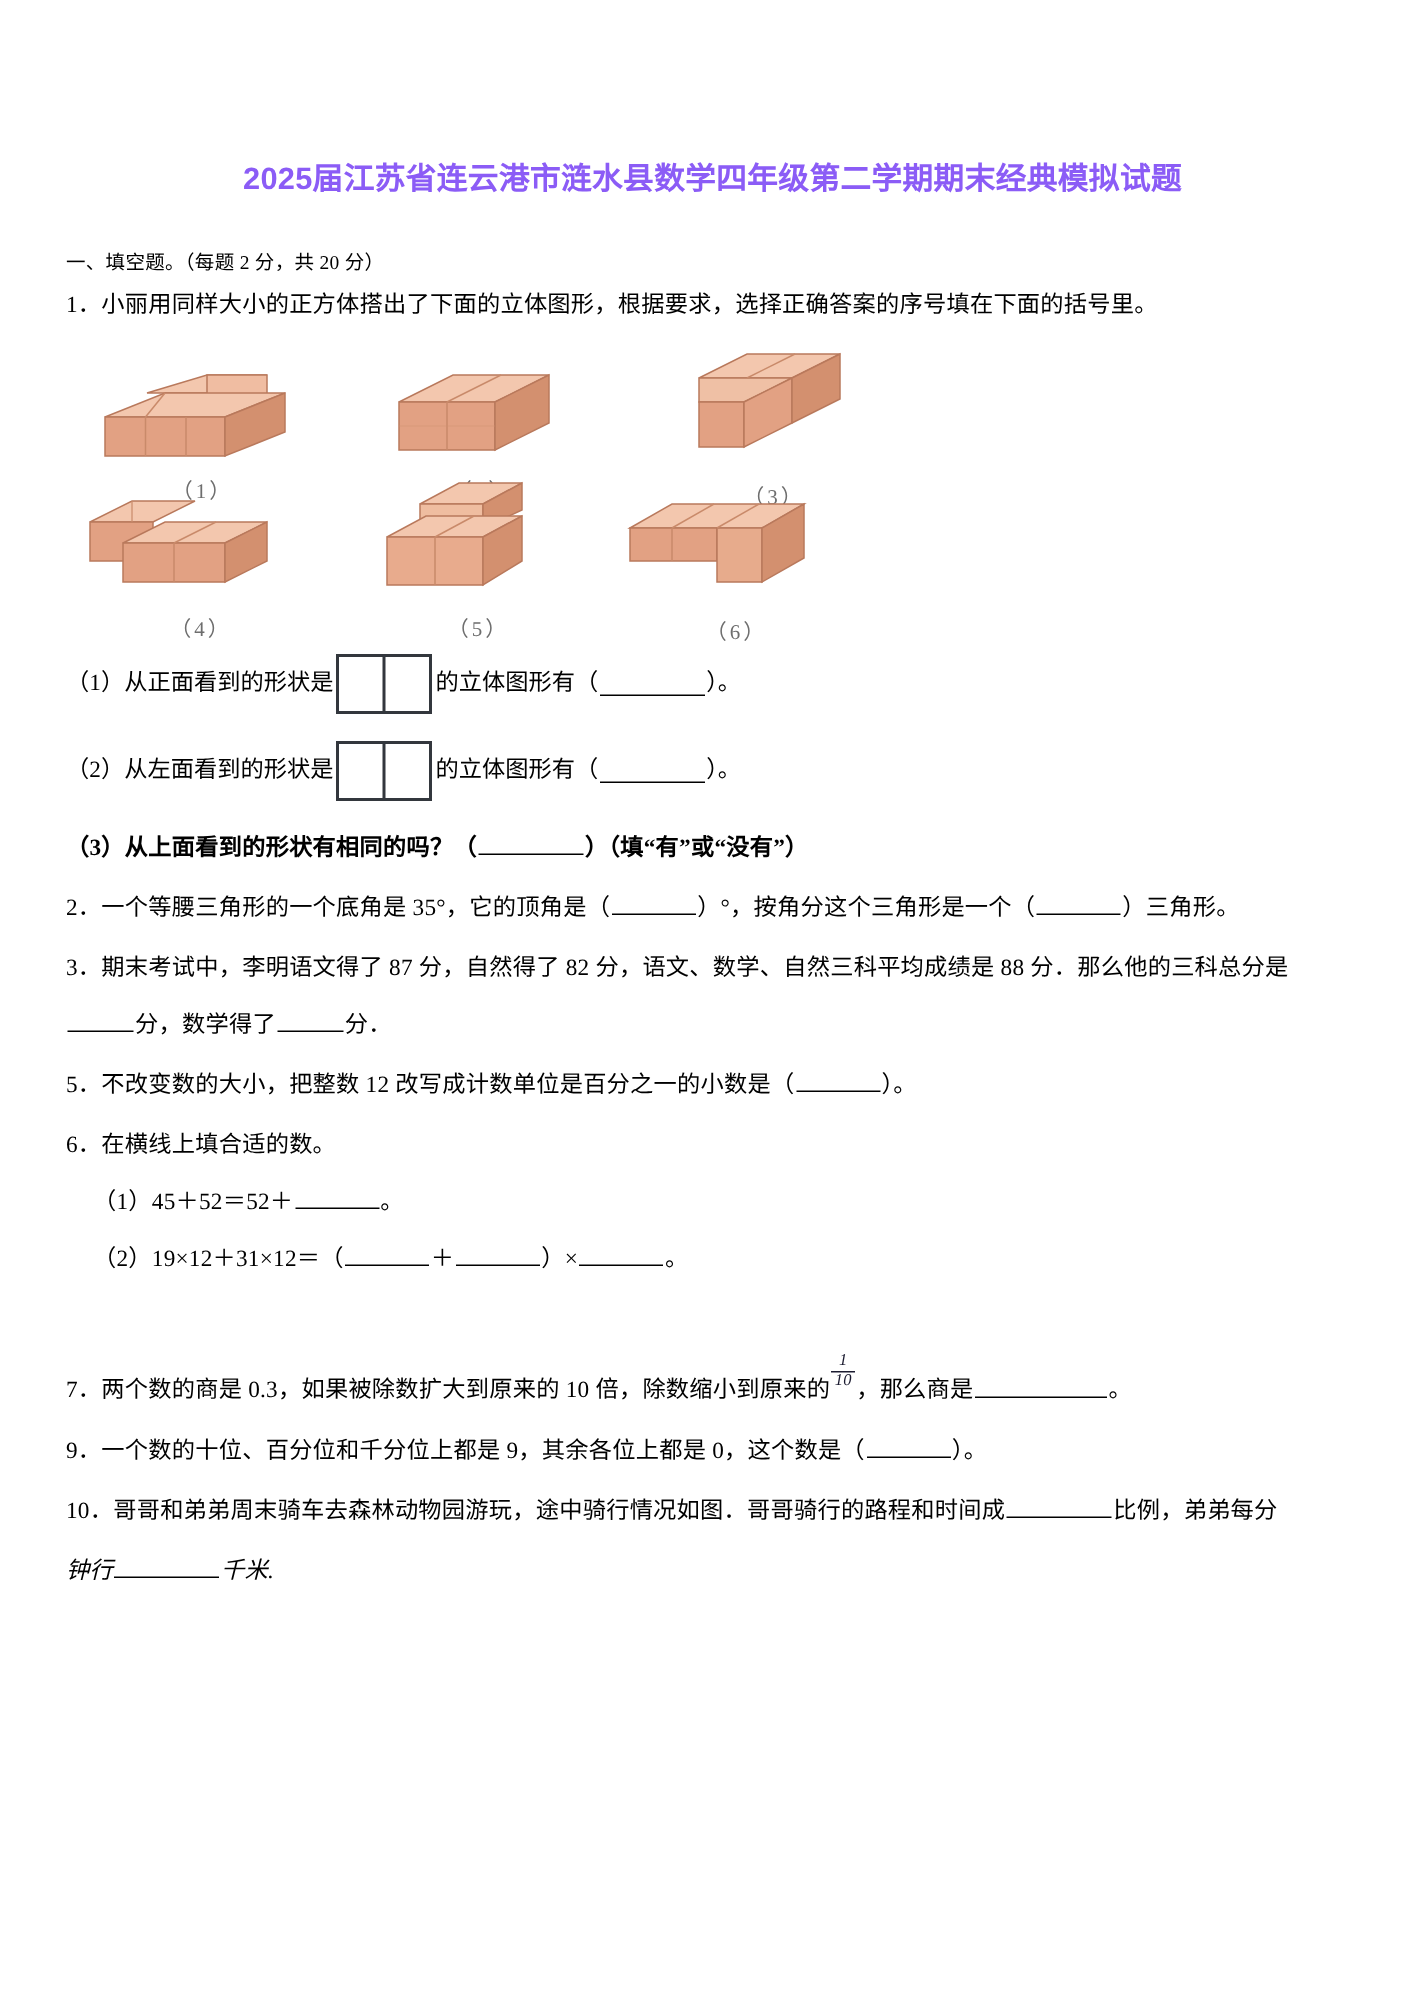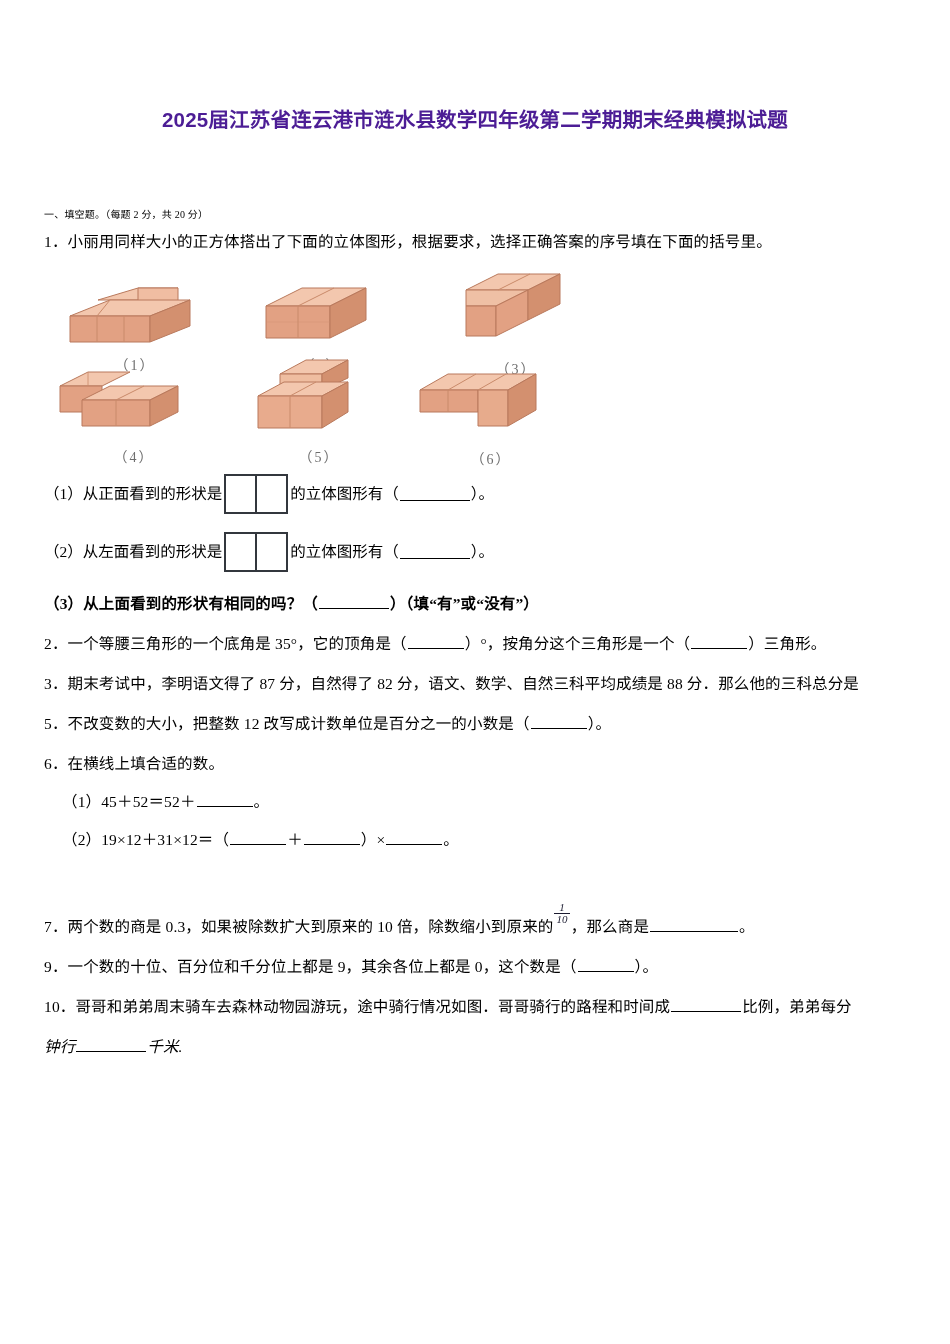--- a/index.html
+++ b/index.html
@@ -28,28 +28,28 @@
   
   .doc-title {
     text-align: center;
     font-family: "Liberation Sans", "DejaVu Sans", sans-serif;
     font-weight: bold;
     font-size: 20.5px;
     letter-spacing: 0.2px;
     line-height: 1.2;
     margin: 0;
     padding-top: 108px;
-    color: #4c1d95;
+    color: #8b5cf6;
     white-space: nowrap;
   }
 
   
   .section-head {
-    font-size: 10px;
-    margin-top: 74px;
+    font-size: 13px;
+    margin-top: 32px;
     line-height: 1.5;
     letter-spacing: .2px;
   }
 
   
   .q {
     font-size: 15.5px;
     line-height: 1.55;
     margin-top: 11px;
     letter-spacing: .15px;
@@ -289,20 +289,23 @@
     <span>（3）</span><span>从上面看到的形状有相同的吗？（</span><span class="blank bl-l"></span><span>）（填“有”或“没有”）</span>
   </div>
 
   <div class="q wide">
     <span>2．</span><span>一个等腰三角形的一个底角是 35°，它的顶角是（</span><span class="blank bl-m"></span><span>）°，按角分这个三角形是一个（</span><span class="blank bl-m"></span><span>）三角形。</span>
   </div>
 
   <div class="q wide">
     <span>3．</span><span>期末考试中，李明语文得了 87 分，自然得了 82 分，语文、数学、自然三科平均成绩是 88 分．那么他的三科总分是</span>
   </div>
+  <div class="q" style="margin-top:14px;">
+    <span class="blank bl-s"></span><span>分，数学得了</span><span class="blank bl-s"></span><span>分．</span>
+  </div>
 
 
   <div class="q wide">
     <span>5．</span><span>不改变数的大小，把整数 12 改写成计数单位是百分之一的小数是（</span><span class="blank bl-m"></span><span>）。</span>
   </div>
 
   <div class="q wide">
     <span>6．</span><span>在横线上填合适的数。</span>
   </div>
   <div class="q sub" style="margin-top:14px;">

